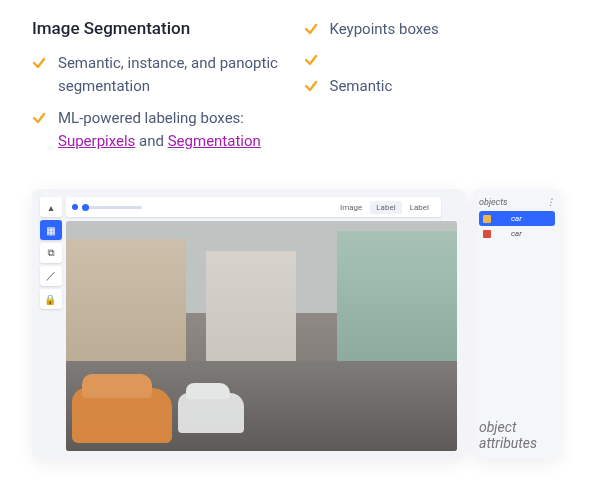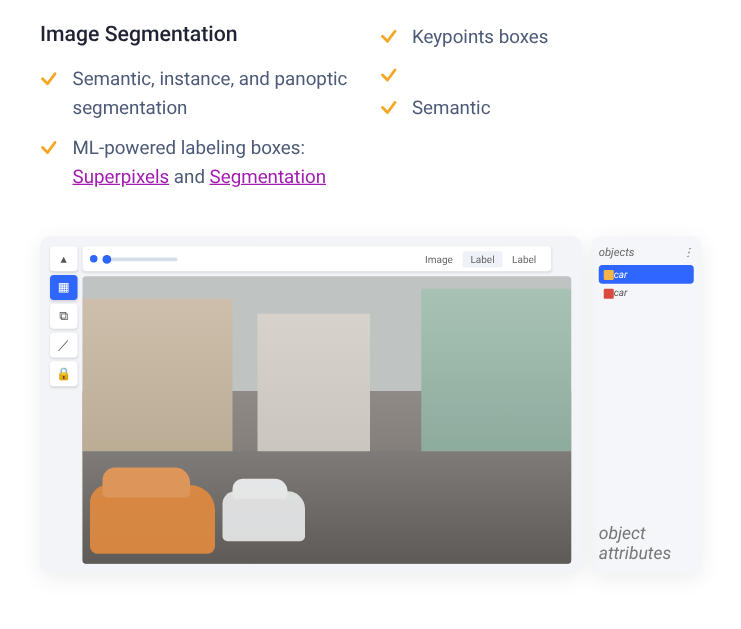--- a/index.html
+++ b/index.html
@@ -126,21 +126,21 @@
     background: #f4f6f9;
     border-radius: 8px;
     padding: 8px 6px;
     box-shadow: 0 4px 18px rgba(0,0,0,0.07);
     height: 270px;
     font-size: 9px;
     color: #555;
     display:flex; flex-direction:column;font-style:italic;
   }
   .sp-title { display:flex; justify-content:space-between; align-items:center; font-size:9px; color:#666; margin-bottom:4px;}
-  .obj-row { display:flex; align-items:center; gap:0; padding:3px 4px; border-radius:3px; font-size:8px;text-align:center; }
+  .obj-row { display:flex; align-items:center; gap:20px; padding:3px 4px; border-radius:3px; font-size:8px;text-align:center; }
   .obj-row.sel { background:#2e66ff; color:#fff; }
   .sw { width:8px; height:8px; border-radius:1px; }
   .sp-foot { margin-top:auto; font-size:14px; color:#777; padding-top:6px; }
 </style>
 </head>
 <body>
 
 <div class="columns">
   <div class="col">
     <div class="col-title">Image Segmentation</div>

